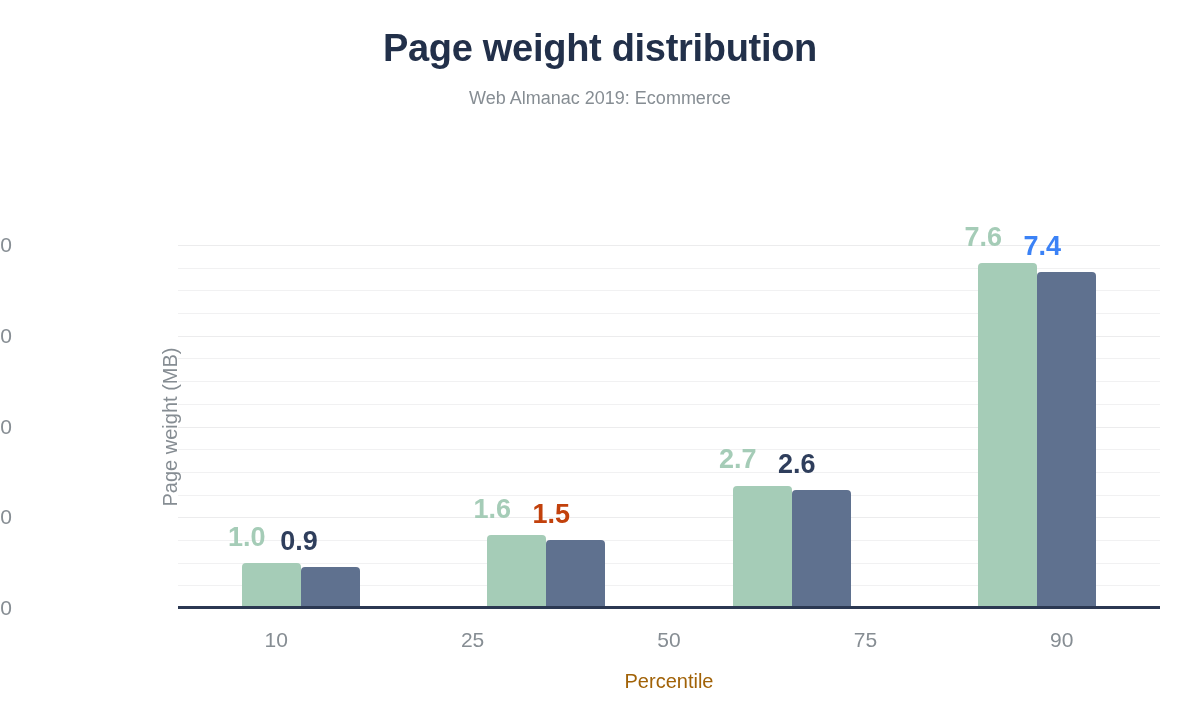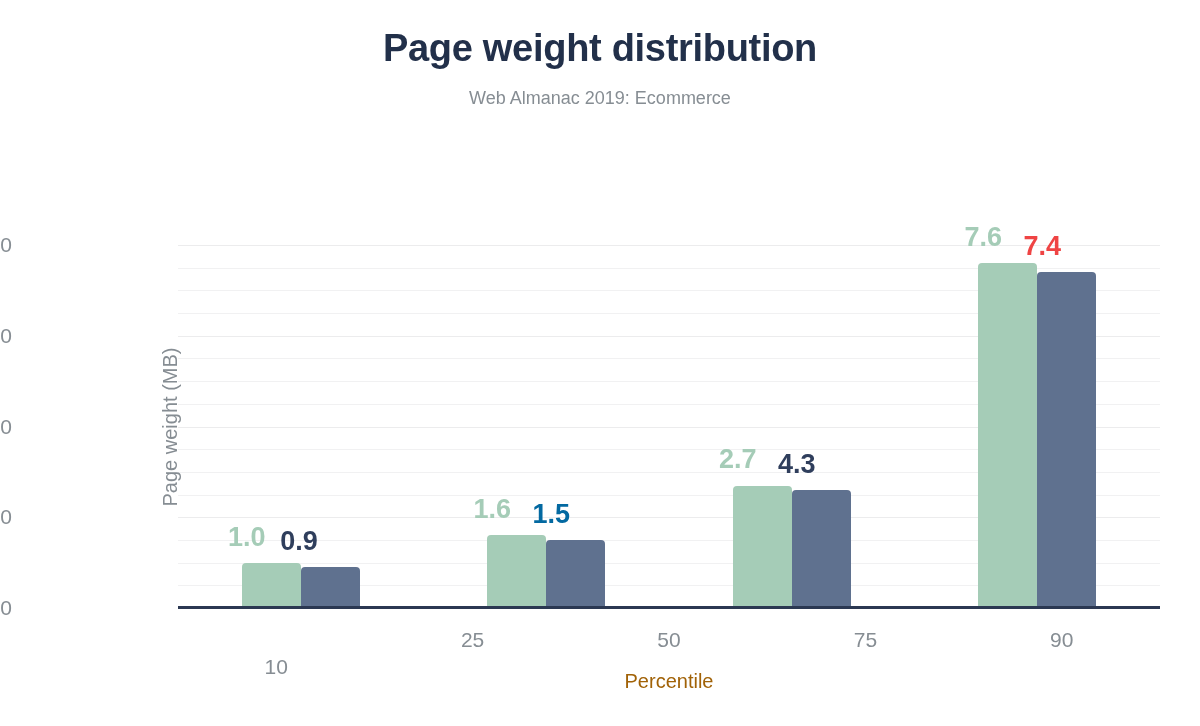--- a/index.html
+++ b/index.html
@@ -208,57 +208,57 @@
         <div class="group">
           <div class="bar-label" style="color: rgb(165, 204, 183); left: 68.7px; top: 307.625px;">1.0</div>
           <div class="bar-label" style="color: rgb(47, 62, 92); left: 121px; top: 312.163px;">0.9</div>
           <div class="bars">
             <div class="bar" style="height: 45.375px; background: rgb(165, 204, 183);"></div>
             <div class="bar" style="height: 40.8375px; background: rgb(95, 113, 143);"></div>
           </div>
         </div>
         <div class="group">
           <div class="bar-label" style="color: rgb(165, 204, 183); left: 68.7px; top: 280.4px;">1.6</div>
-          <div class="bar-label" style="color: #0369a1; left: 127.7px; top: 284.938px;">1.5</div>
+          <div class="bar-label" style="color: #c2410c; left: 127.7px; top: 284.938px;">1.5</div>
           <div class="bars">
             <div class="bar" style="height: 72.6px; background: rgb(165, 204, 183);"></div>
             <div class="bar" style="height: 68.0625px; background: rgb(95, 113, 143);"></div>
           </div>
         </div>
         <div class="group">
           <div class="bar-label" style="color: rgb(165, 204, 183); left: 68.7px; top: 230.488px;">2.7</div>
-          <div class="bar-label" style="color: rgb(47, 62, 92); left: 127.7px; top: 235.025px;">4.3</div>
+          <div class="bar-label" style="color: rgb(47, 62, 92); left: 127.7px; top: 235.025px;">2.6</div>
           <div class="bars">
             <div class="bar" style="height: 122.513px; background: rgb(165, 204, 183);"></div>
             <div class="bar" style="height: 117.975px; background: rgb(95, 113, 143);"></div>
           </div>
         </div>
         <div class="group">
           <div class="bar-label" style="color: rgb(165, 204, 183); left: 68.7px; top: 8.15px;">7.6</div>
-          <div class="bar-label" style="color: #ef4444; left: 127.7px; top: 17.225px;">7.4</div>
+          <div class="bar-label" style="color: #3b82f6; left: 127.7px; top: 17.225px;">7.4</div>
           <div class="bars">
             <div class="bar" style="height: 344.85px; background: rgb(165, 204, 183);"></div>
             <div class="bar" style="height: 335.775px; background: rgb(95, 113, 143);"></div>
           </div>
         </div>
       </div>
     <div class="y-axis-title">Page weight (MB)</div>
   </div>
 
   <div class="axis-baseline"></div>
 
   <div id="yticks">
       <div class="ytick" style="top: 608px;">0.0</div>
       <div class="ytick" style="top: 517.25px;">2.0</div>
       <div class="ytick" style="top: 426.5px;">4.0</div>
       <div class="ytick" style="top: 335.75px;">6.0</div>
       <div class="ytick" style="top: 245px;">8.0</div>
     </div>
   <div id="xticks">
-      <div class="xtick" style="left: 276.2px; margin-top: 27px;">10</div>
+      <div class="xtick" style="left: 276.2px;">10</div>
       <div class="xtick" style="left: 472.6px;">25</div>
       <div class="xtick" style="left: 669px;">50</div>
       <div class="xtick" style="left: 865.4px;">75</div>
       <div class="xtick" style="left: 1061.8px;">90</div>
     </div>
 
   <div class="x-axis-title">Percentile</div>
 </div>
 
 </body></html>

